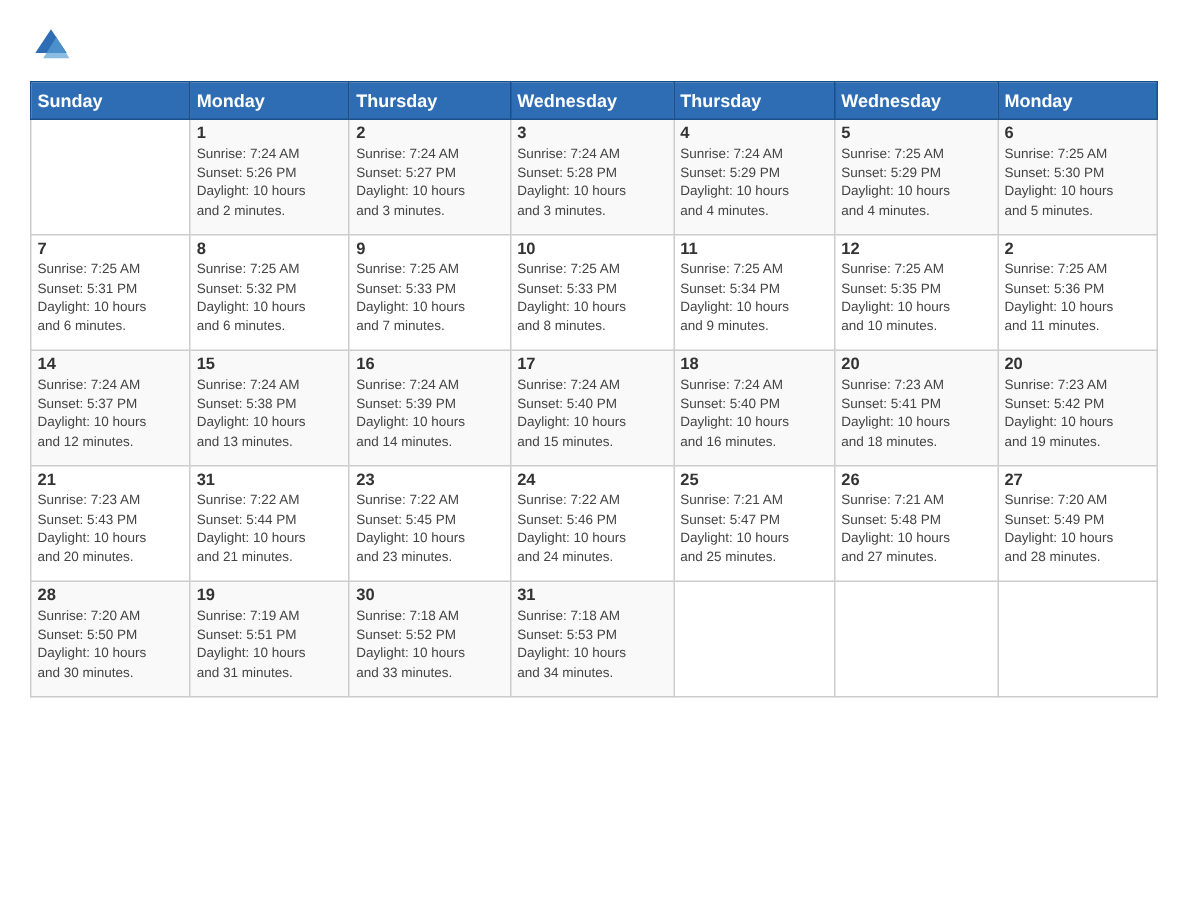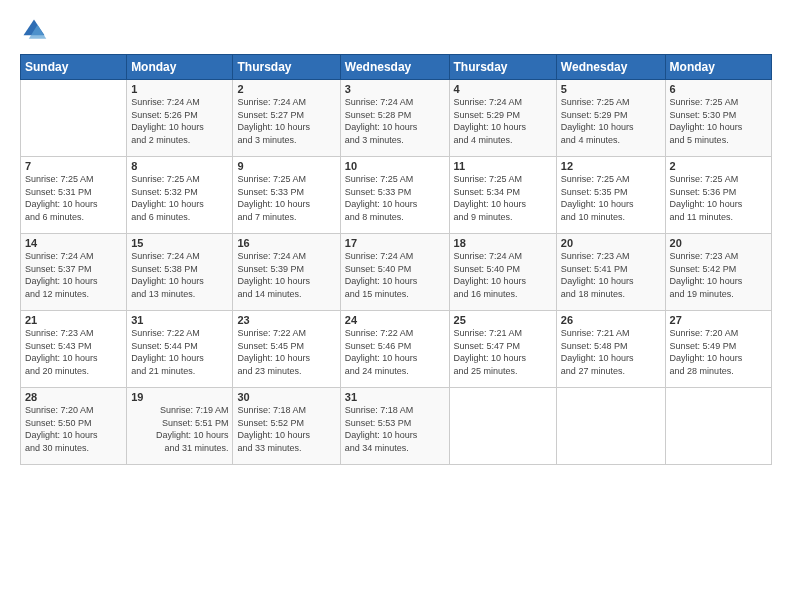--- a/index.html
+++ b/index.html
@@ -336,21 +336,21 @@
         <tr>
           <td>
             <span class="day-number">28</span>
             <div class="day-info" style="white-space: pre-line;">Sunrise: 7:20 AM
 Sunset: 5:50 PM
 Daylight: 10 hours
 and 30 minutes.</div>
           </td>
           <td>
             <span class="day-number">19</span>
-            <div class="day-info" style="white-space: pre-line; text-align: right;">Sunrise: 7:19 AM
+            <div class="day-info" style="white-space: pre-line;">Sunrise: 7:19 AM
 Sunset: 5:51 PM
 Daylight: 10 hours
 and 31 minutes.</div>
           </td>
           <td>
             <span class="day-number">30</span>
             <div class="day-info" style="white-space: pre-line;">Sunrise: 7:18 AM
 Sunset: 5:52 PM
 Daylight: 10 hours
 and 33 minutes.</div>

